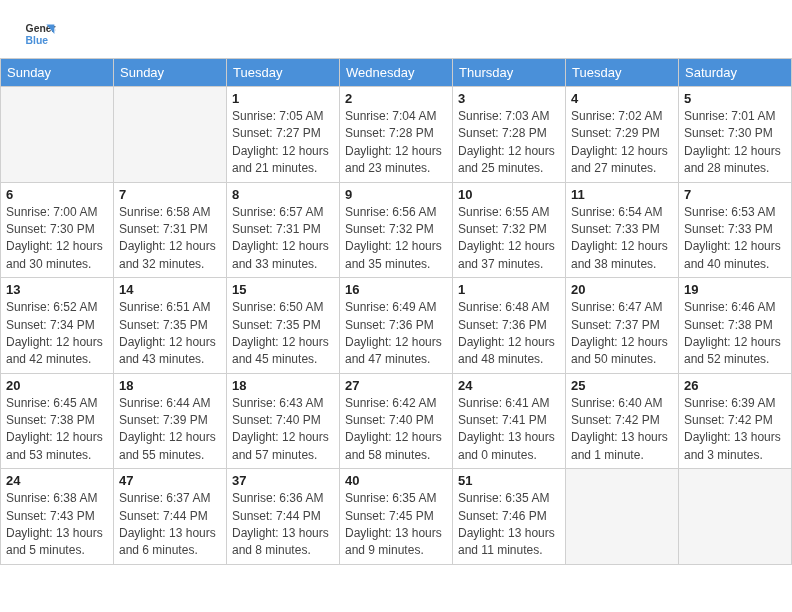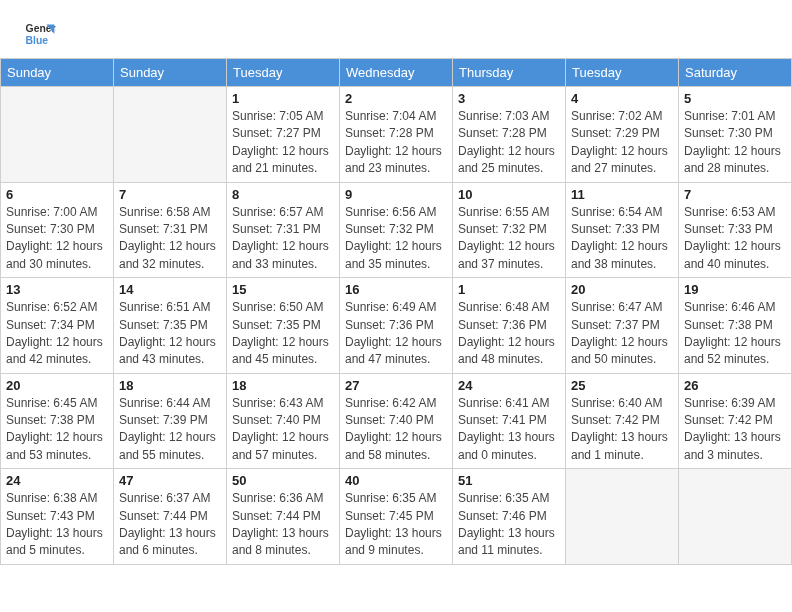--- a/index.html
+++ b/index.html
@@ -230,21 +230,21 @@
         <tr>
           <td>
             <div class="day-number">24</div>
             <div class="day-info">Sunrise: 6:38 AM<br>Sunset: 7:43 PM<br>Daylight: 13 hours and 5 minutes.</div>
           </td>
           <td>
             <div class="day-number">47</div>
             <div class="day-info">Sunrise: 6:37 AM<br>Sunset: 7:44 PM<br>Daylight: 13 hours and 6 minutes.</div>
           </td>
           <td>
-            <div class="day-number">50</div>
+            <div class="day-number">37</div>
             <div class="day-info">Sunrise: 6:36 AM<br>Sunset: 7:44 PM<br>Daylight: 13 hours and 8 minutes.</div>
           </td>
           <td>
             <div class="day-number">40</div>
             <div class="day-info">Sunrise: 6:35 AM<br>Sunset: 7:45 PM<br>Daylight: 13 hours and 9 minutes.</div>
           </td>
           <td>
             <div class="day-number">51</div>
             <div class="day-info">Sunrise: 6:35 AM<br>Sunset: 7:46 PM<br>Daylight: 13 hours and 11 minutes.</div>
           </td>

